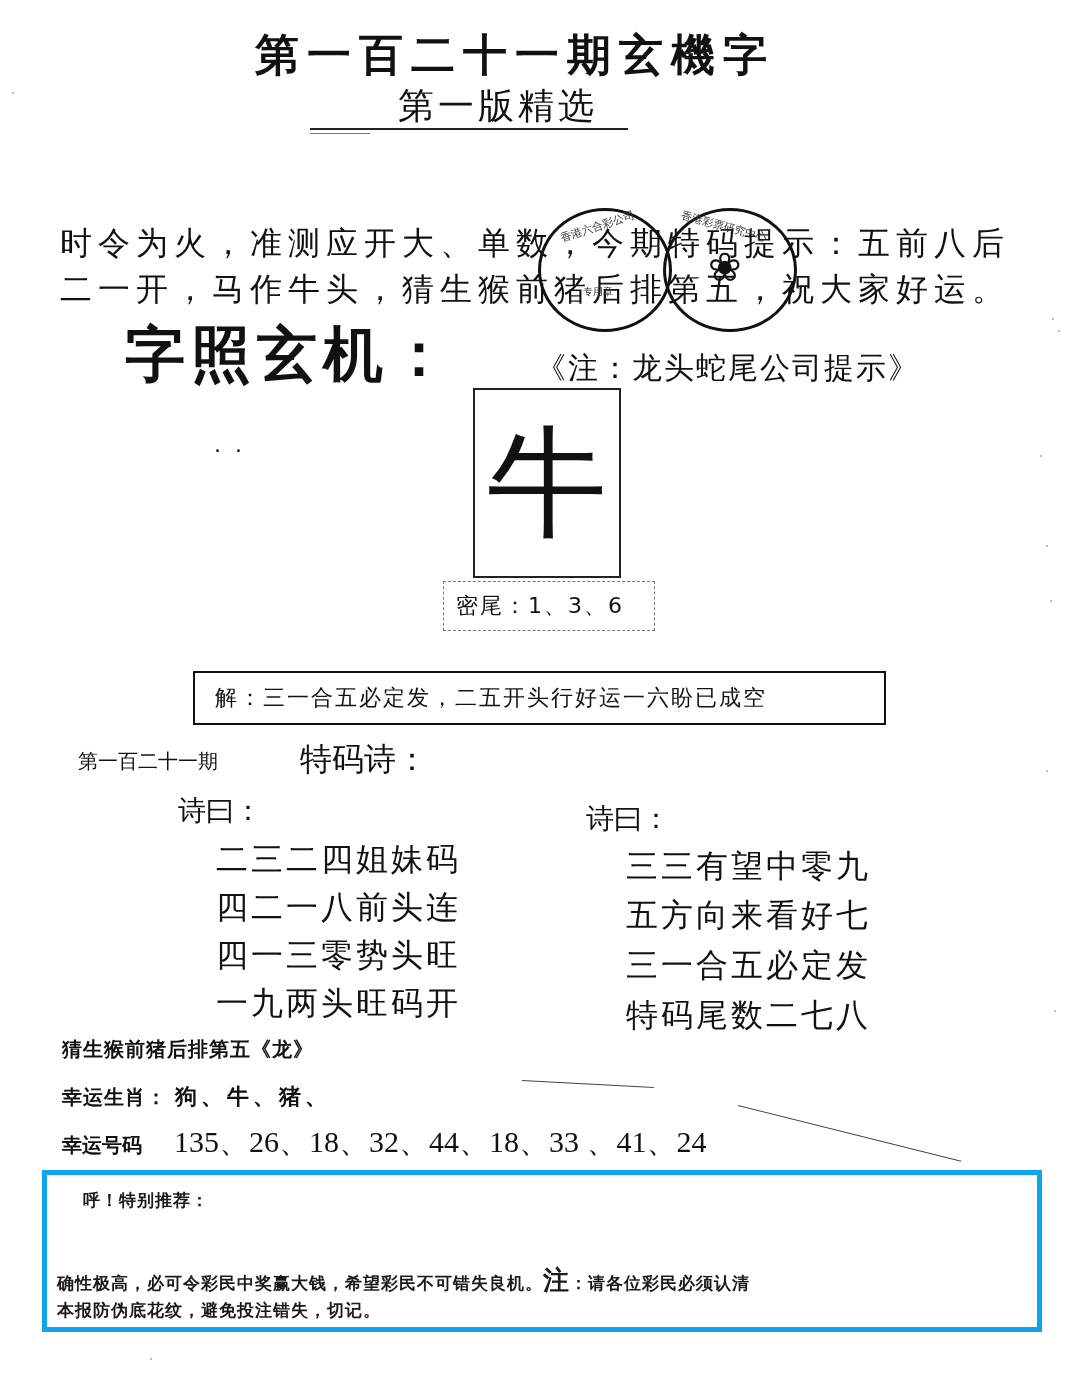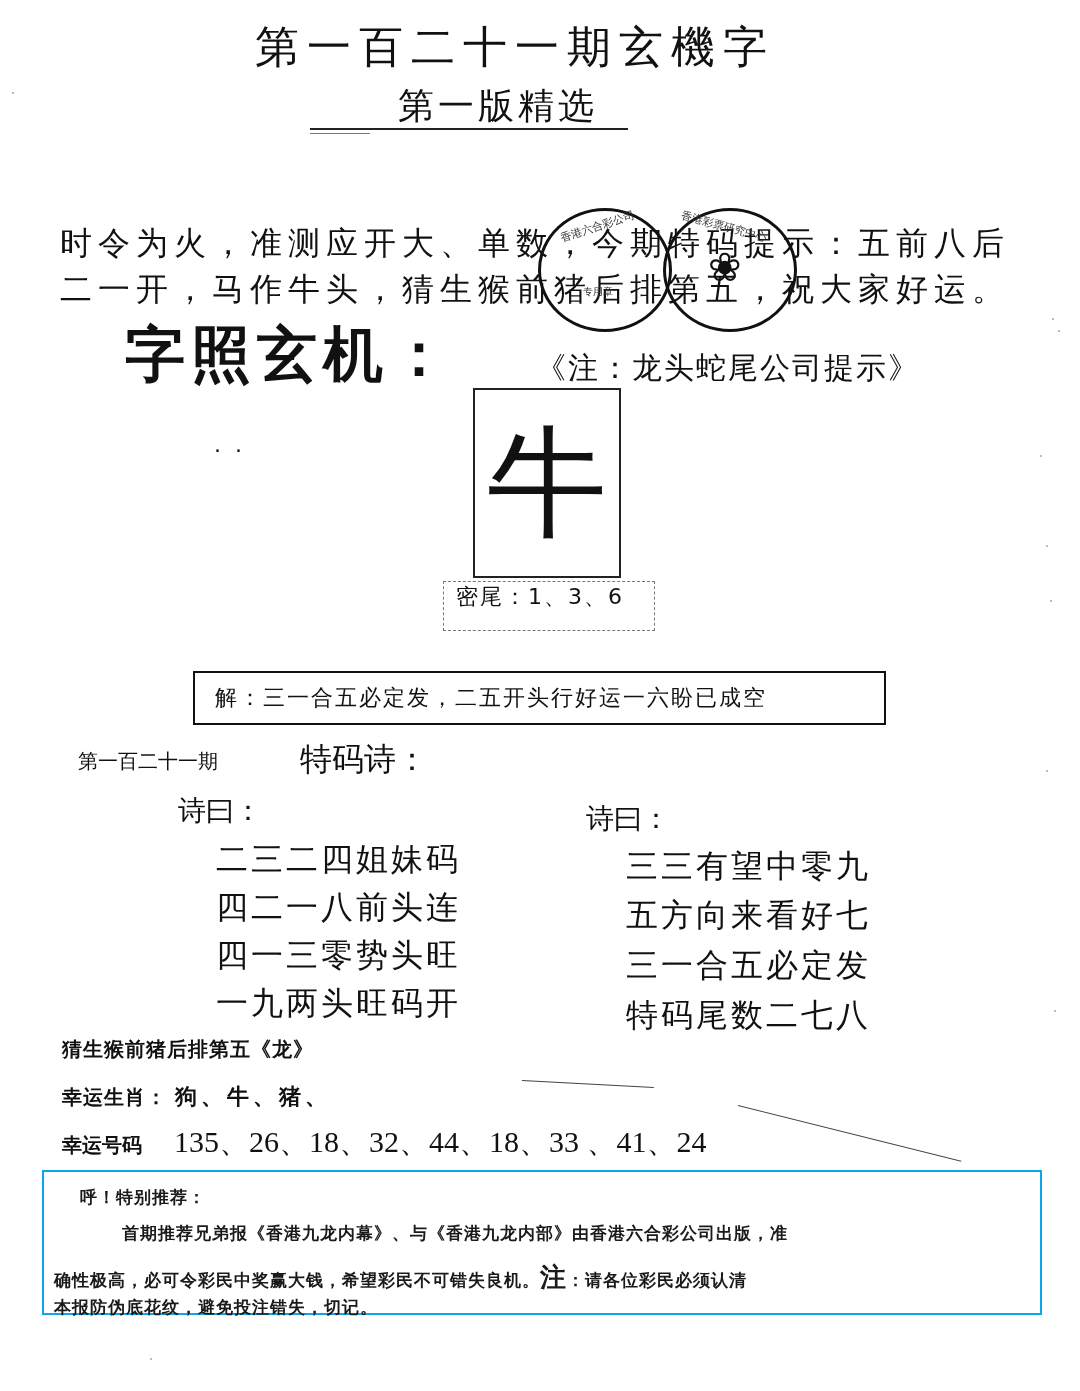--- a/index.html
+++ b/index.html
@@ -2,21 +2,21 @@
 <html><head>
 <meta charset="utf-8">
 <style>
   html, body { margin: 0; padding: 0; background: #ffffff; }
   body {
     width: 1080px; height: 1391px; position: relative; overflow: hidden;
     font-family: "DejaVu Sans", "Liberation Sans", sans-serif; color: #111;
   }
   .abs { position: absolute; white-space: nowrap; }
 
-  #title { left: 255px; top: 18px; font-size: 44px; letter-spacing: 8px; font-weight: normal; }
+  #title { left: 255px; top: 26px; font-size: 44px; letter-spacing: 8px; font-weight: bold; }
   #subtitle { left: 398px; top: 82px; font-size: 36px; letter-spacing: 4px; }
   #subtitle-underline { left: 310px; top: 128px; width: 318px; height: 2px; background: #222; }
   #subtitle-underline2 { left: 310px; top: 133px; width: 60px; height: 1px; background: #777; }
 
   .intro-line { font-size: 32px; letter-spacing: 6px; left: 60px; }
   #intro1 { top: 222px; }
   #intro2 { top: 268px; }
 
   .stamp {
     position: absolute; border: 3px solid #111; border-radius: 50%;
@@ -34,21 +34,21 @@
   #char-box {
     position: absolute; left: 473px; top: 388px; width: 148px; height: 190px;
     border: 2px solid #222; box-sizing: border-box;
     display: flex; align-items: center; justify-content: center;
   }
   #big-char { font-size: 120px; line-height: 1; font-family: "DejaVu Serif", serif; }
 
   #tail-box {
     position: absolute; left: 443px; top: 581px; width: 212px; height: 50px;
     border: 1px dashed #777; box-sizing: border-box;
-    display: flex; align-items: flex-start; padding-left: 12px;
+    display: flex; align-items: center; padding-left: 12px;
   }
   #tail-text { font-size: 22px; letter-spacing: 2px; }
 
   #hint-box {
     position: absolute; left: 193px; top: 671px; width: 693px; height: 54px;
     border: 2px solid #111; box-sizing: border-box;
     display: flex; align-items: center; padding-left: 20px;
   }
   #hint-text { font-size: 22px; letter-spacing: 2px; }
 
@@ -60,22 +60,22 @@
   .poem-line { font-size: 32px; letter-spacing: 3px; }
 
   #guess-line { left: 62px; top: 1036px; font-size: 20px; font-weight: bold; letter-spacing: 1px; }
   #lucky-zodiac { left: 62px; top: 1082px; font-size: 20px; font-weight: bold; letter-spacing: 1px; }
   #lucky-numbers { left: 62px; top: 1122px; font-size: 20px; font-weight: bold; }
   #lucky-numbers .nums { font-family: "Liberation Serif", serif; font-weight: normal; font-size: 30px; letter-spacing: 0px; margin-left: 32px; }
 
   .curve { position: absolute; height: 1px; background: #444; transform-origin: left center; }
 
   #notice-box {
-    position: absolute; left: 42px; top: 1170px; width: 1000px; height: 145px;
-    border: 2px solid #0ea5e9; box-sizing: border-box;
+    position: absolute; left: 42px; top: 1170px; width: 1000px; height: 162px;
+    border: 5px solid #0ea5e9; box-sizing: border-box;
   }
   .notice-line { position: absolute; font-size: 17px; font-weight: bold; letter-spacing: 1px; color: #1a1a1a; }
   #notice-note-mark { font-size: 26px; }
 
   .speck { position: absolute; background: #bbb; width: 2px; height: 2px; }
 </style>
 </head>
 <body>
 
 <div id="title" class="abs">第一百二十一期玄機字</div>
@@ -133,21 +133,20 @@
 </div>
 <div id="lucky-numbers" class="abs">
   <span>幸运号码</span><span class="nums">135、26、18、32、44、18、33 、41、24</span>
 </div>
 
 <div class="curve" style="left:522px;top:1080px;width:132px;transform:rotate(3deg);"></div>
 <div class="curve" style="left:738px;top:1105px;width:230px;transform:rotate(14deg);"></div>
 
 <div id="notice-box">
   <span class="notice-line" style="left:36px;top:14px;">呼！特别推荐：</span>
-  <span class="notice-line" style="left:78px;top:50px;">首期推荐兄弟报《香港九龙内幕》、与《香港九龙内部》由香港六合彩公司出版，准</span>
   <span class="notice-line" style="left:10px;top:88px;">
     <span>确性极高，必可令彩民中奖赢大钱，希望彩民不可错失良机。</span><span id="notice-note-mark">注</span><span>：请各位彩民必须认清</span>
   </span>
   <span class="notice-line" style="left:10px;top:124px;">本报防伪底花纹，避免投注错失，切记。</span>
 </div>
 
 <div class="speck" style="left:1052px;top:318px;"></div>
 <div class="speck" style="left:1058px;top:330px;"></div>
 <div class="speck" style="left:1040px;top:455px;"></div>
 <div class="speck" style="left:1046px;top:545px;"></div>

